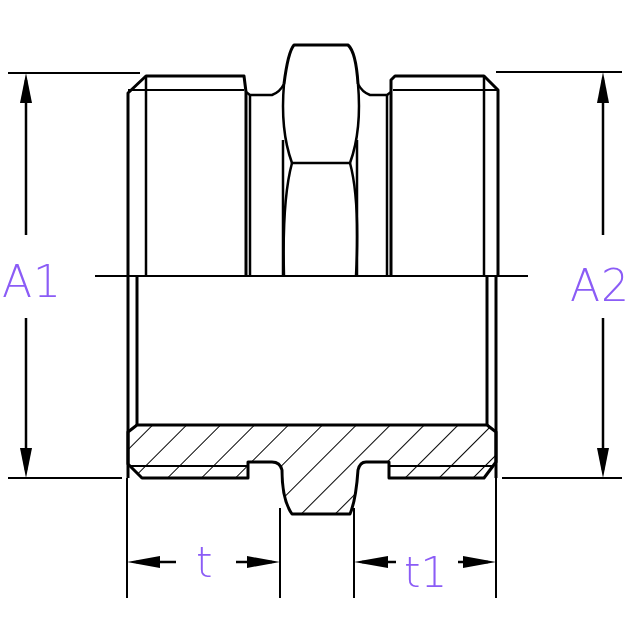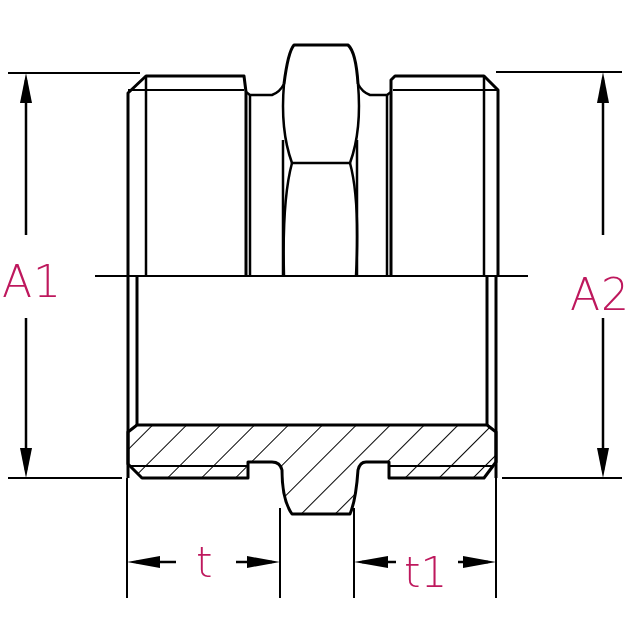--- a/index.html
+++ b/index.html
@@ -1,18 +1,18 @@
 <!DOCTYPE html>
 <html><head>
 <meta charset="utf-8">
 <style>
   html, body { margin:0; padding:0; background:#ffffff; }
   body { width:640px; height:640px; overflow:hidden; position:relative; font-family:"DejaVu Sans", sans-serif; }
   #drawing { position:absolute; left:0; top:0; width:640px; height:640px; }
-  .lbl { position:absolute; color:#be185d; font-family:"DejaVu Sans", sans-serif; font-weight:300; line-height:1; }
+  .lbl { position:absolute; color:#8b5cf6; font-family:"DejaVu Sans", sans-serif; font-weight:300; line-height:1; }
   .lbl-big { font-size:44px; letter-spacing:1px; }
   .lbl-small { font-size:42px; }
 </style>
 </head>
 <body>
 
 <svg id="drawing" viewBox="0 0 640 640" xmlns="http://www.w3.org/2000/svg">
   <defs>
     <pattern id="hatch" patternUnits="userSpaceOnUse" width="24" height="24" patternTransform="rotate(45)">
       <line x1="0" y1="0" x2="0" y2="24" stroke="#000" stroke-width="2"></line>
@@ -90,15 +90,15 @@
     <line x1="354" y1="508" x2="354" y2="598" stroke-width="2"></line>
     <line x1="496" y1="478" x2="496" y2="598" stroke-width="2"></line>
     <line x1="362" y1="562" x2="396" y2="562" stroke-width="2.5"></line>
     <path d="M354,562 L388,556 L388,568 z" fill="#000" stroke="none"></path>
     <line x1="458" y1="562" x2="488" y2="562" stroke-width="2.5"></line>
     <path d="M496,562 L463,556 L463,568 z" fill="#000" stroke="none"></path>
   </g>
 </svg>
 
 <div class="lbl lbl-big" style="left:2px; top:260px;">A1</div>
-<div class="lbl lbl-big" style="left:570px; top:273px;">A2</div>
+<div class="lbl lbl-big" style="left:570px; top:264px;">A2</div>
 <div class="lbl lbl-small" style="left:196px; top:542px;">t</div>
 <div class="lbl lbl-small" style="left:404px; top:552px;">t1</div>
 
 </body></html>

